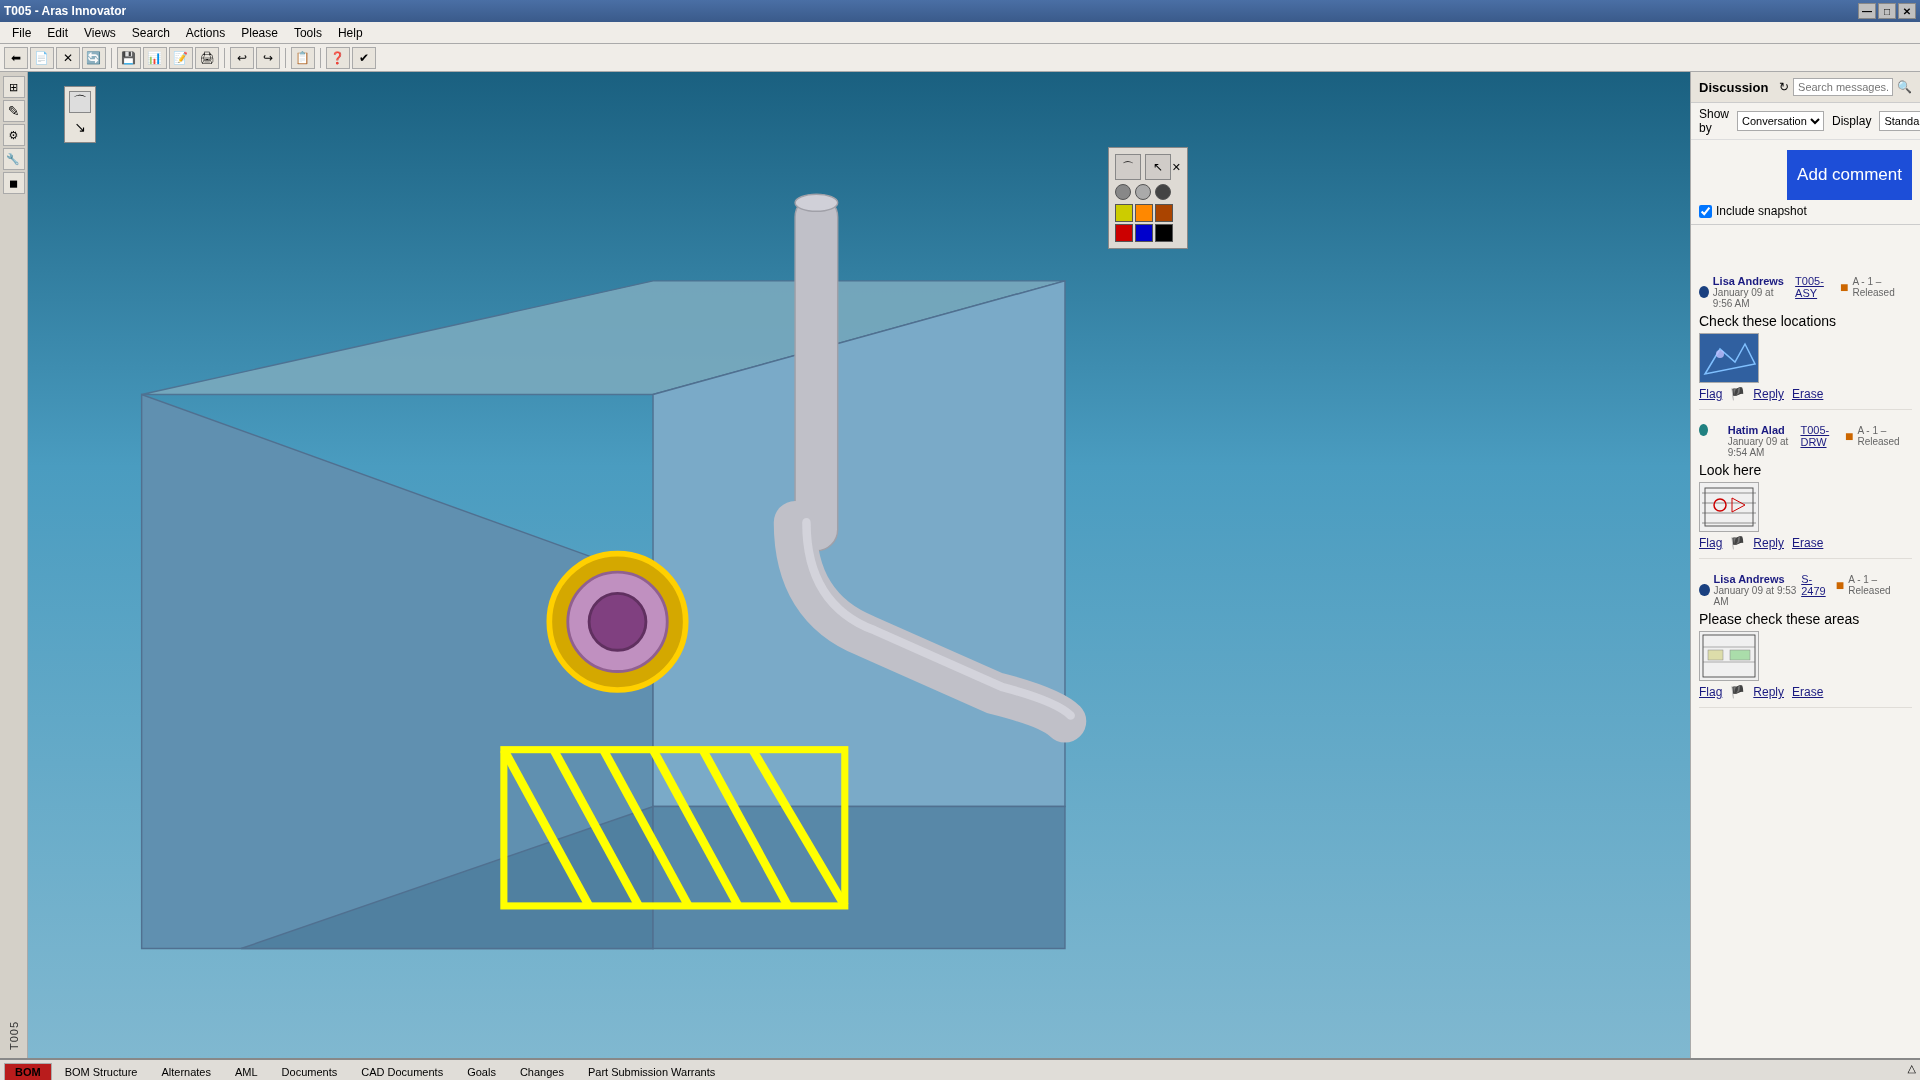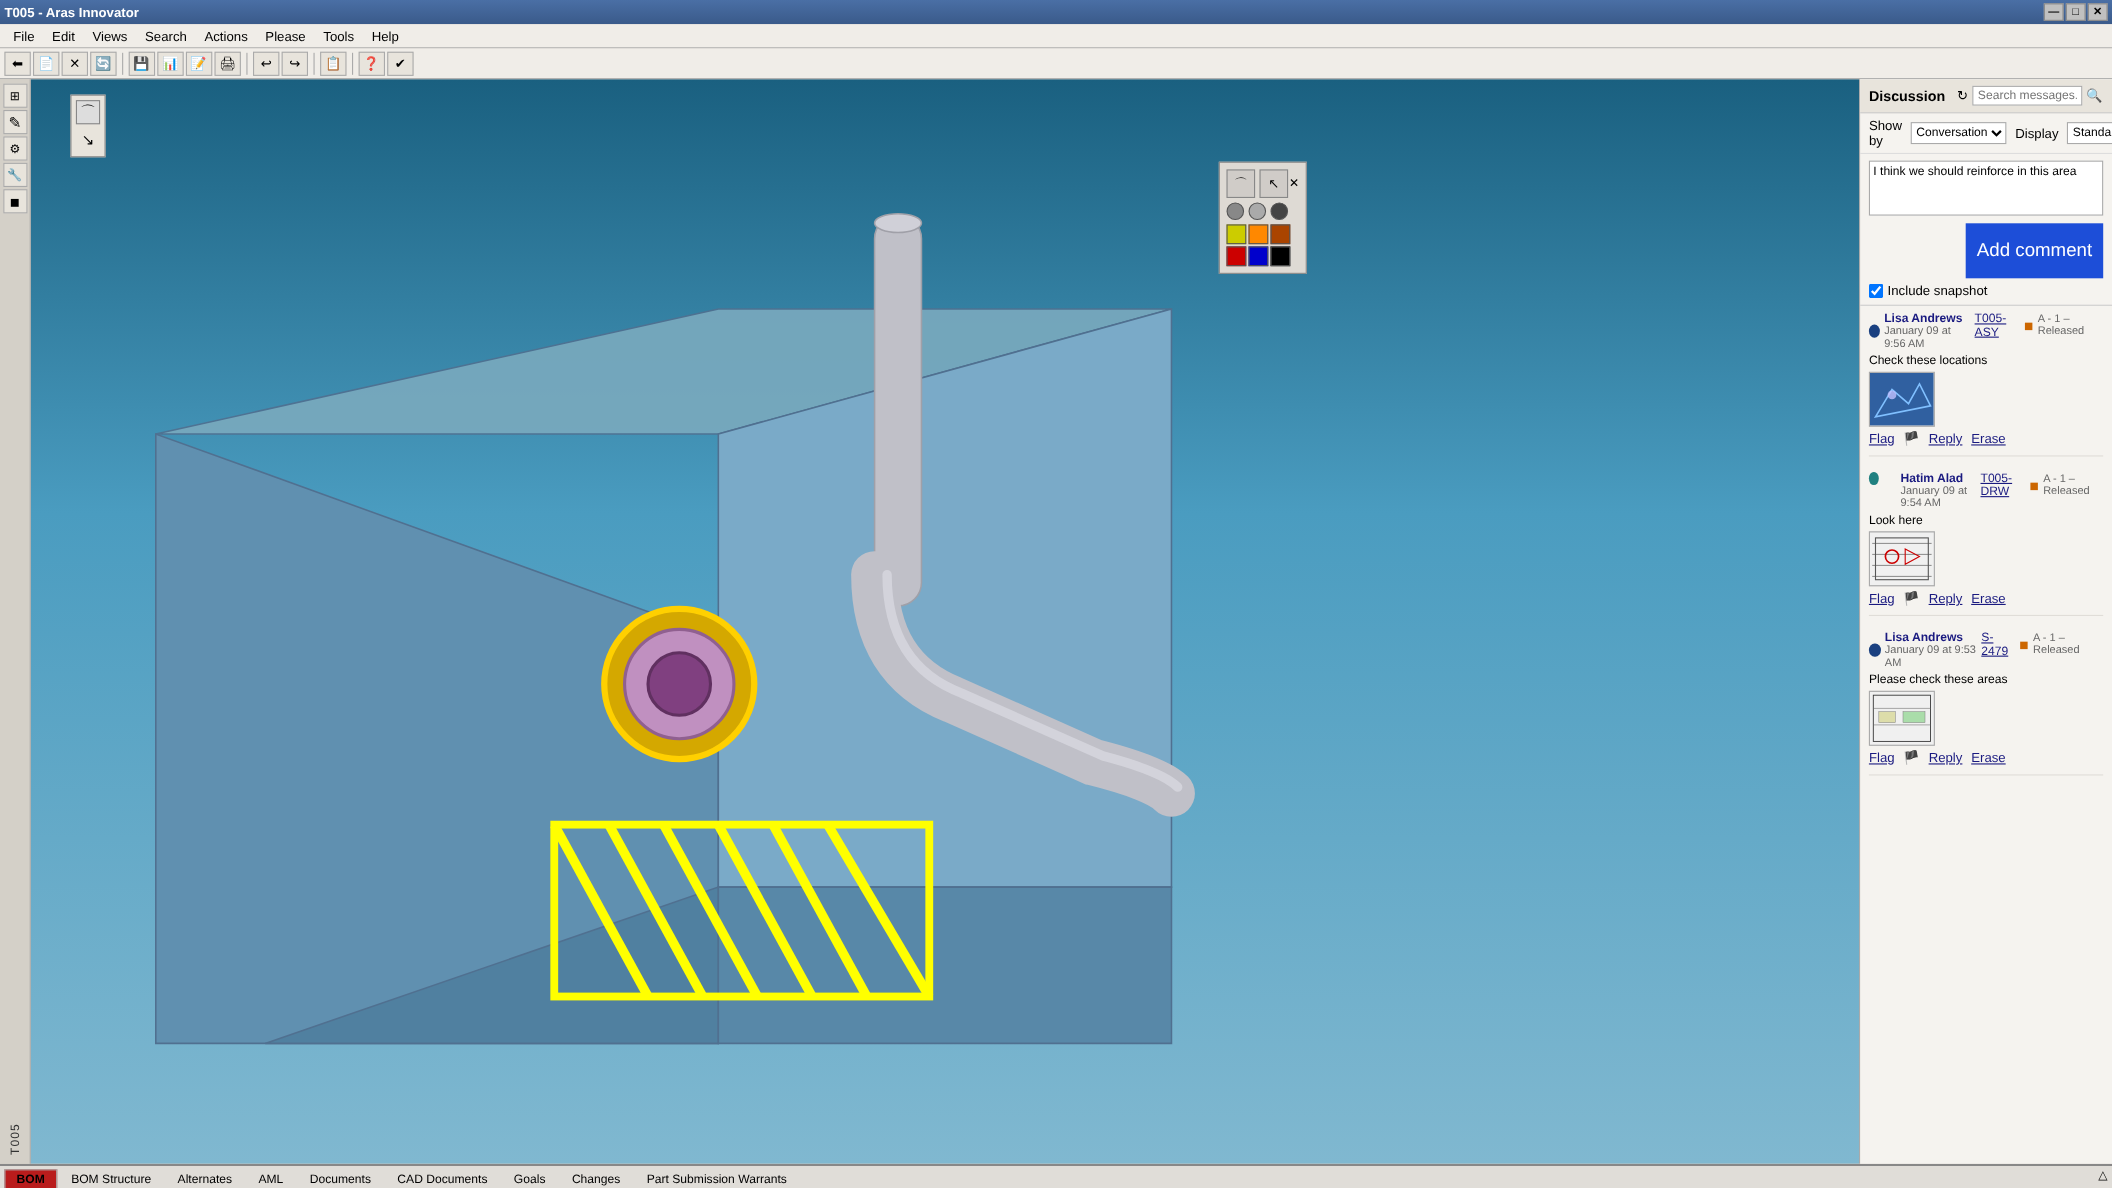--- a/index.html
+++ b/index.html
@@ -241,20 +241,21 @@
       gap: 4px;
       font-size: 11px;
       margin-top: 4px;
     }
 
     
     #comments-list {
       flex: 1;
       overflow-y: auto;
       padding: 6px 8px;
+      margin-top: 44px;
     }
     .comment-entry {
       margin-bottom: 14px;
       border-bottom: 1px solid #e0ddd8;
       padding-bottom: 8px;
     }
     .comment-header {
       display: flex;
       align-items: flex-start;
       justify-content: space-between;
@@ -274,21 +275,21 @@
       color: #1a1a80;
       text-decoration: underline;
       cursor: pointer;
     }
     .comment-ref-row {
       display: flex;
       align-items: center;
       gap: 4px;
     }
     .comment-text {
-      font-size: 11px;
+      font-size: 14px;
       margin-bottom: 4px;
     }
     .comment-thumbnail {
       width: 60px; height: 50px;
       background: #ddd;
       border: 1px solid #aaa;
       margin-bottom: 4px;
       display: flex; align-items: center; justify-content: center;
       font-size: 9px; color: #666;
       overflow: hidden;
@@ -486,21 +487,20 @@
         <option>Date</option>
       </select>
       <span>Display</span>
       <select class="small-select">
         <option>Standard</option>
         <option>Compact</option>
       </select>
     </div>
 
     <div id="comment-input-area">
-      <textarea id="comment-textarea" style="">I think we should reinforce in this area</textarea>
       <div id="comment-actions">
         <div></div>
         <button id="add-comment-btn">Add comment</button>
       </div>
       <div id="include-snapshot-row">
         <input type="checkbox" checked="" style="">
         <span>Include snapshot</span>
       </div>
     </div>
 

